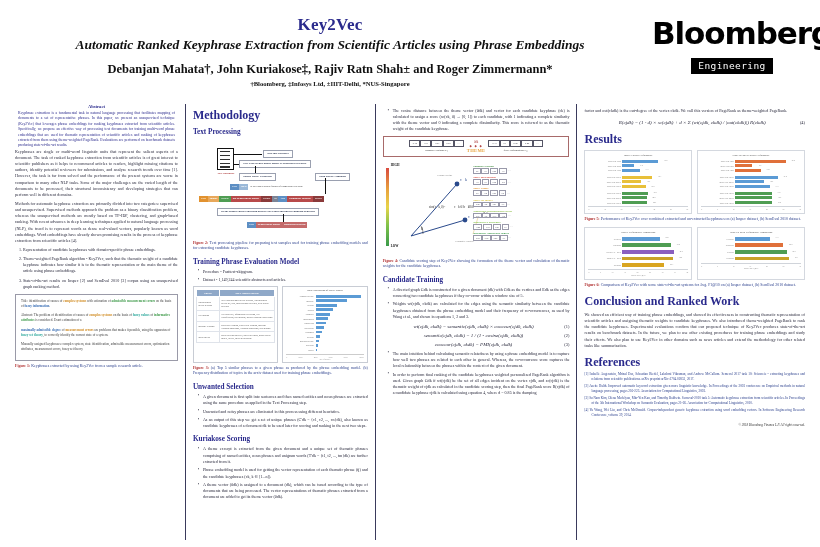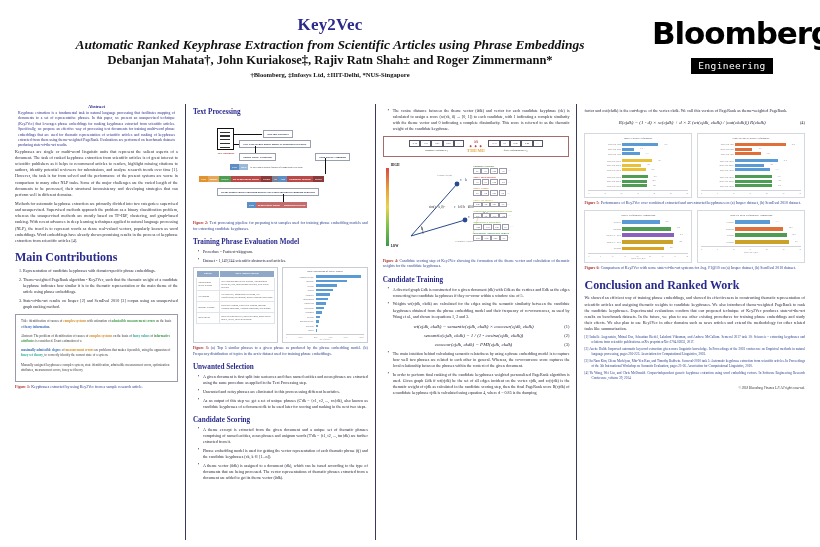--- a/index.html
+++ b/index.html
@@ -18,21 +18,21 @@
   .header-center { flex:1; text-align:center; padding-top:10px; }
   .ptitle {
     font-family:"Liberation Serif", serif;
     font-weight:bold; font-size:17px; color:#2a2a8c;
     letter-spacing:.2px; line-height:1.05;
   }
   .psubtitle {
     font-style:italic; font-weight:bold; font-size:13.5px;
     color:#111; margin-top:4px; line-height:1.1;
   }
-  .pauthors { font-weight:bold; font-size:12.5px; margin-top:0; color:#111; }
+  .pauthors { font-weight:bold; font-size:12.5px; margin-top:9px; color:#111; }
   .paffil { font-size:6.6px; font-weight:bold; margin-top:3px; color:#111; }
 
   .brandbox { width:160px; padding-top:12px; text-align:center; }
   .bloomberg {
     font-family:"DejaVu Sans", sans-serif;
     font-weight:bold; font-size:31px; color:#000;
     letter-spacing:-1.1px; line-height:1;
   }
   .engbadge {
     display:inline-block; margin-top:9px;
@@ -202,21 +202,20 @@
 
     <div class="col col-1">
       <div class="abstract-wrap">
         <div class="abs-title">Abstract</div>
         <div class="abs-body">Keyphrase extraction is a fundamental task in natural language processing that facilitates mapping of documents to a set of representative phrases. In this paper, we present an unsupervised technique (Key2Vec) that leverages phrase embeddings for ranking keyphrases extracted from scientific articles. Specifically, we propose an effective way of processing text documents for training multi-word phrase embeddings that are used for thematic representation of scientific articles and ranking of keyphrases extracted from them using theme-weighted PageRank. Evaluations are performed on benchmark datasets producing state-of-the-art results.</div>
       </div>
 
       <p class="body">Keyphrases are single or multi-word linguistic units that represent the salient aspects of a document. The task of ranked keyphrase extraction from scientific articles is of great interest to scientific publishers as it helps to recommend articles to readers, highlight missing citations to authors, identify potential reviewers for submissions, and analyze research trends over time [1]. However, the task is far from solved and the performance of the present systems are worse in comparison to many other NLP tasks. Some of the major challenges are the varied length of the documents to be processed, their structural inconsistency and developing strategies that can perform well in different domains.</p>
       <p class="body">Methods for automatic keyphrase extraction are primarily divided into two categories: supervised and unsupervised. Supervised methods approach the problem as a binary classification problem, whereas the unsupervised methods are mostly based on TF-IDF, clustering, and graph-based ranking. With recent advances in deep learning techniques applied to natural language processing (NLP), the trend is to represent words as dense real-valued vectors, popularly known as word embeddings. Word embeddings have already shown promising results in the process of keyphrase extraction from scientific articles [4].</p>
 
-      <h2 class="sec">Main Contributions</h2>
       <ol class="contrib">
         <li>Representation of candidate keyphrases with domain-specific phrase embeddings.</li>
         <li>Theme-weighted PageRank algorithm - Key2Vec, such that the thematic weight of a candidate keyphrase indicates how similar it is to the thematic representation or the main theme of the article using phrase embeddings.</li>
         <li>State-of-the-art results on Inspec [2] and SemEval 2010 [3] corpus using an unsupervised graph ranking method.</li>
       </ol>
 
       <div class="fig1">
         <div class="fline">
           <span>Title: identification of causes of </span><span class="hl-o">complex systems</span><span> with estimation of </span><span class="hl-g">admissible measurement errors</span><span> on the basis of </span><span class="hl-b">fuzzy information</span><span>.</span>
         </div>
@@ -230,20 +229,21 @@
       </div>
       <div class="cap">
         <b>Figure 1:</b>
         <span class="captxt">Keyphrases extracted by using Key2Vec from a sample research article.</span>
       </div>
     </div>
 
     <div class="vrule"></div>
 
     <div class="col col-2">
+      <h2 class="sec">Methodology</h2>
       <h3 class="sub">Text Processing</h3>
 
       <div class="fig2">
         <div class="pipe">
           <div class="doc-ico">
               <i></i>
               <i></i>
               <i></i>
               <i></i>
               <i></i>
@@ -388,21 +388,21 @@
         <span class="captxt">(a) Top 5 similar phrases to a given phrase as produced by the phrase embedding model. (b) Frequency distribution of topics in the arxiv dataset used for training phrase embeddings.</span>
       </div>
 
       <h3 class="sub">Unwanted Selection</h3>
       <ul class="body">
         <li>A given document is first split into sentences and then named entities and noun phrases are extracted using the same procedure as applied in the Text Processing step.</li>
         <li>Unwanted and noisy phrases are eliminated in this process using different heuristics.</li>
         <li>As an output of this step we get a set of unique phrases (C'dk = {c1, c2, ..., cn}dk), also known as candidate keyphrases of a document dk to be used later for scoring and ranking in the next two steps.</li>
       </ul>
 
-      <h3 class="sub">Candidate Scoring</h3>
+      <h3 class="sub">Kuriakose Scoring</h3>
       <ul class="body">
         <li>A theme excerpt is extracted from the given document and a unique set of thematic phrases comprising of named entities, noun phrases and unigram words (T'dk = {t1, t2, ..., tm}dk) are further extracted from it.</li>
         <li>Phrase embedding model is used for getting the vector representation of each thematic phrase (tj) and the candidate keyphrases (ck, k ∈ [1...n]).</li>
         <li>A theme vector (θdk) is assigned to a document (dk), which can be tuned according to the type of documents that are being processed. The vector representations of thematic phrases extracted from a document are added to get its theme vector (θdk).</li>
       </ul>
     </div>
 
     <div class="vrule"></div>
 
     <div class="col col-3">
@@ -554,20 +554,21 @@
 
     <div class="vrule"></div>
 
     <div class="col col-4">
       <p class="body" style="margin-top:6px;">factor and out(ckdk) is the out-degree of the vertex ckdk. We call this version of PageRank as theme-weighted PageRank.</p>
       <div class="eq" style="margin:6px 0 8px 0;">
         <span class="num">(4)</span>
         <span>R(cjdk) = (1 - d) × sc(cjdk) + d × Σ (wt(cjdk, ckdk) / |out(ckdk)|) R(ckdk)</span>
       </div>
 
+      <h2 class="sec">Results</h2>
 
       <div class="rescharts">
         <div class="reschart">
           <div class="rc-title">Inspec Corpus Performance</div>
           <div id="rc0-rows">
               <div class="rrow">
                 <div class="rlbl">Micro-avg. P@5</div>
                 <div class="rbar" style="background: rgb(91, 155, 213); width: 36%;">
                   <span class="rval">36.0</span>
                 </div>
@@ -798,20 +799,21 @@
         </div>
       </div>
       <div class="cap">
         <b>Figure 6:</b>
         <span class="captxt">Comparison of Key2Vec with some state-of-the-art systems for Avg. F1@10 on (a) Inspec dataset, (b) SemEval 2010 dataset.</span>
       </div>
 
       <h2 class="sec">Conclusion and Ranked Work</h2>
       <p class="body">We showed an efficient way of training phrase embeddings, and showed its effectiveness in constructing thematic representation of scientific articles and assigning thematic weights to candidate keyphrases. We also introduced theme-weighted PageRank to rank the candidate keyphrases. Experimental evaluations confirm that our proposed technique of Key2Vec produces state-of-the-art results on benchmark datasets. In the future, we plan to use other existing procedures for training phrase embeddings and study their effects. We also plan to use Key2Vec in other domains such as news articles and extend the methodology for other related tasks like summarization.</p>
 
+      <h2 class="sec">References</h2>
       <ol class="refs">
         <li>[1] Isabelle Augenstein, Mrinal Das, Sebastian Riedel, Lakshmi Vikraman, and Andrew McCallum. Semeval 2017 task 10: Scienceie - extracting keyphrases and relations from scientific publications. arXiv preprint arXiv:1704.02853, 2017.</li>
         <li>[2] Anette Hulth. Improved automatic keyword extraction given more linguistic knowledge. In Proceedings of the 2003 conference on Empirical methods in natural language processing, pages 216-223. Association for Computational Linguistics, 2003.</li>
         <li>[3] Su Nam Kim, Olena Medelyan, Min-Yen Kan, and Timothy Baldwin. Semeval-2010 task 5: Automatic keyphrase extraction from scientific articles. In Proceedings of the 5th International Workshop on Semantic Evaluation, pages 21-26. Association for Computational Linguistics, 2010.</li>
         <li>[4] Yu Wang, Wei Liu, and Chris McDonald. Corpus-independent generic keyphrase extraction using word embedding vectors. In Software Engineering Research Conference, volume 39, 2014.</li>
       </ol>
       <div class="copyright">© 2018 Bloomberg Finance L.P. All rights reserved.</div>
     </div>
 
   </div>

